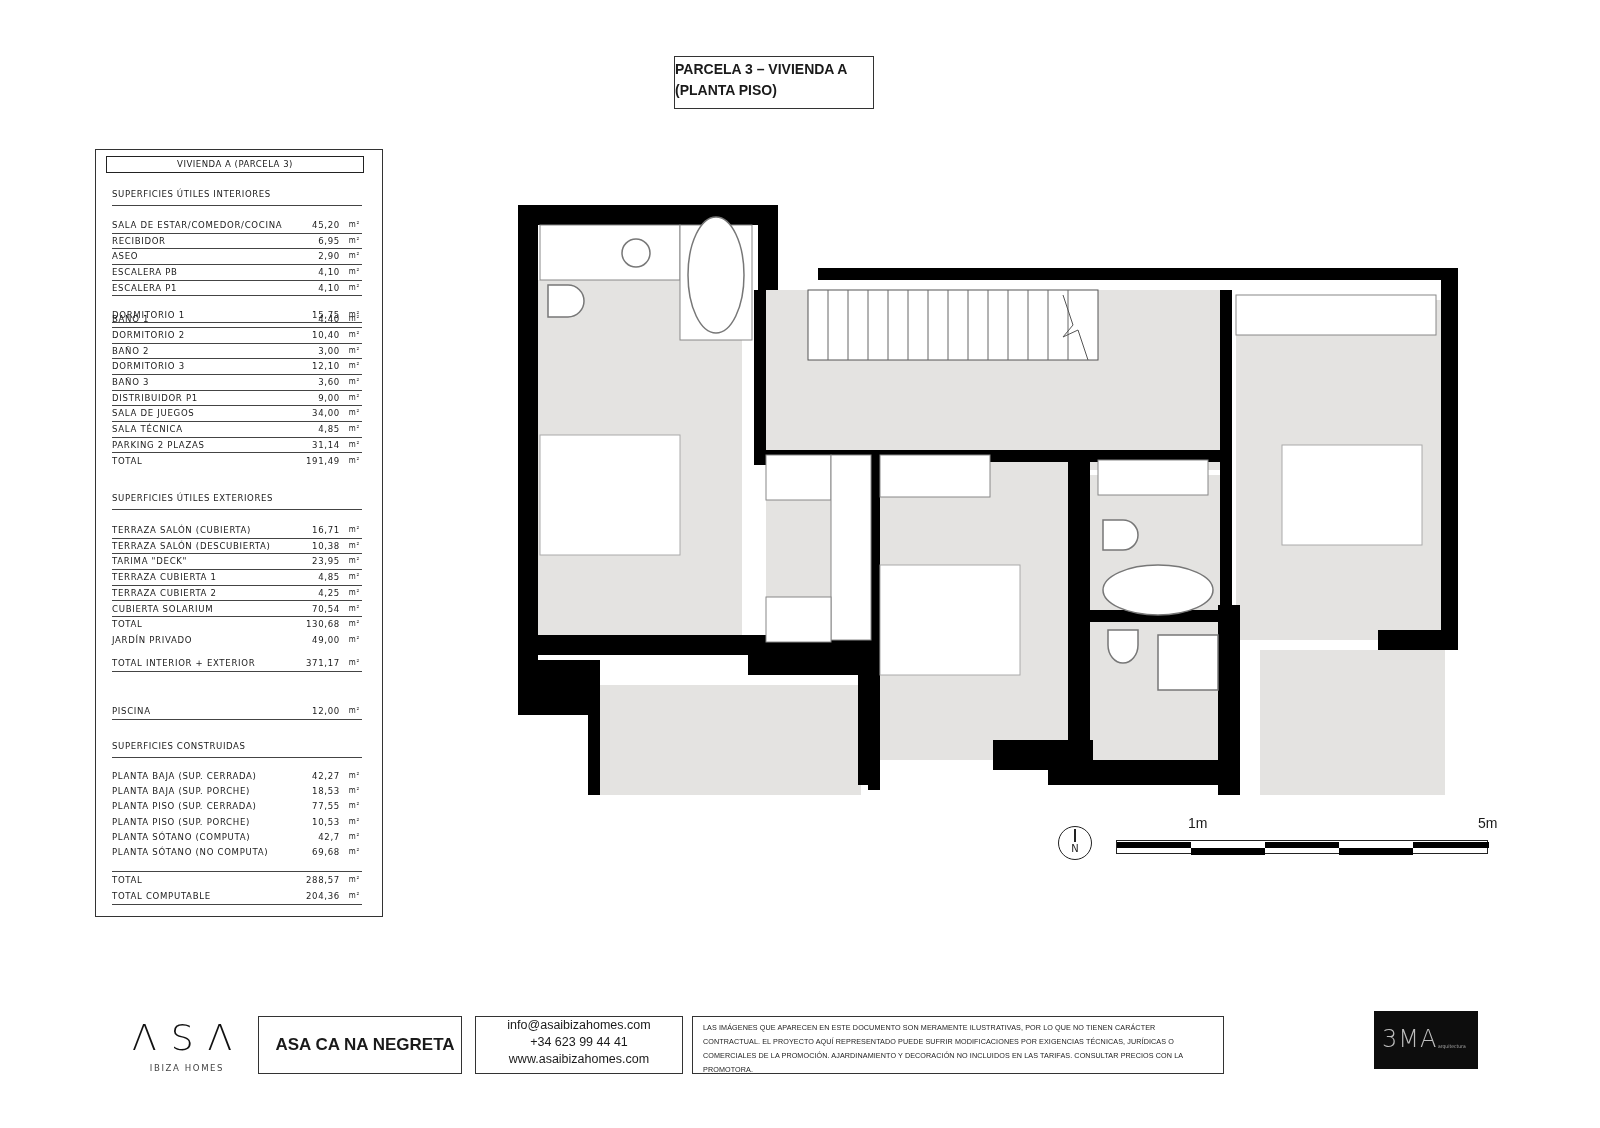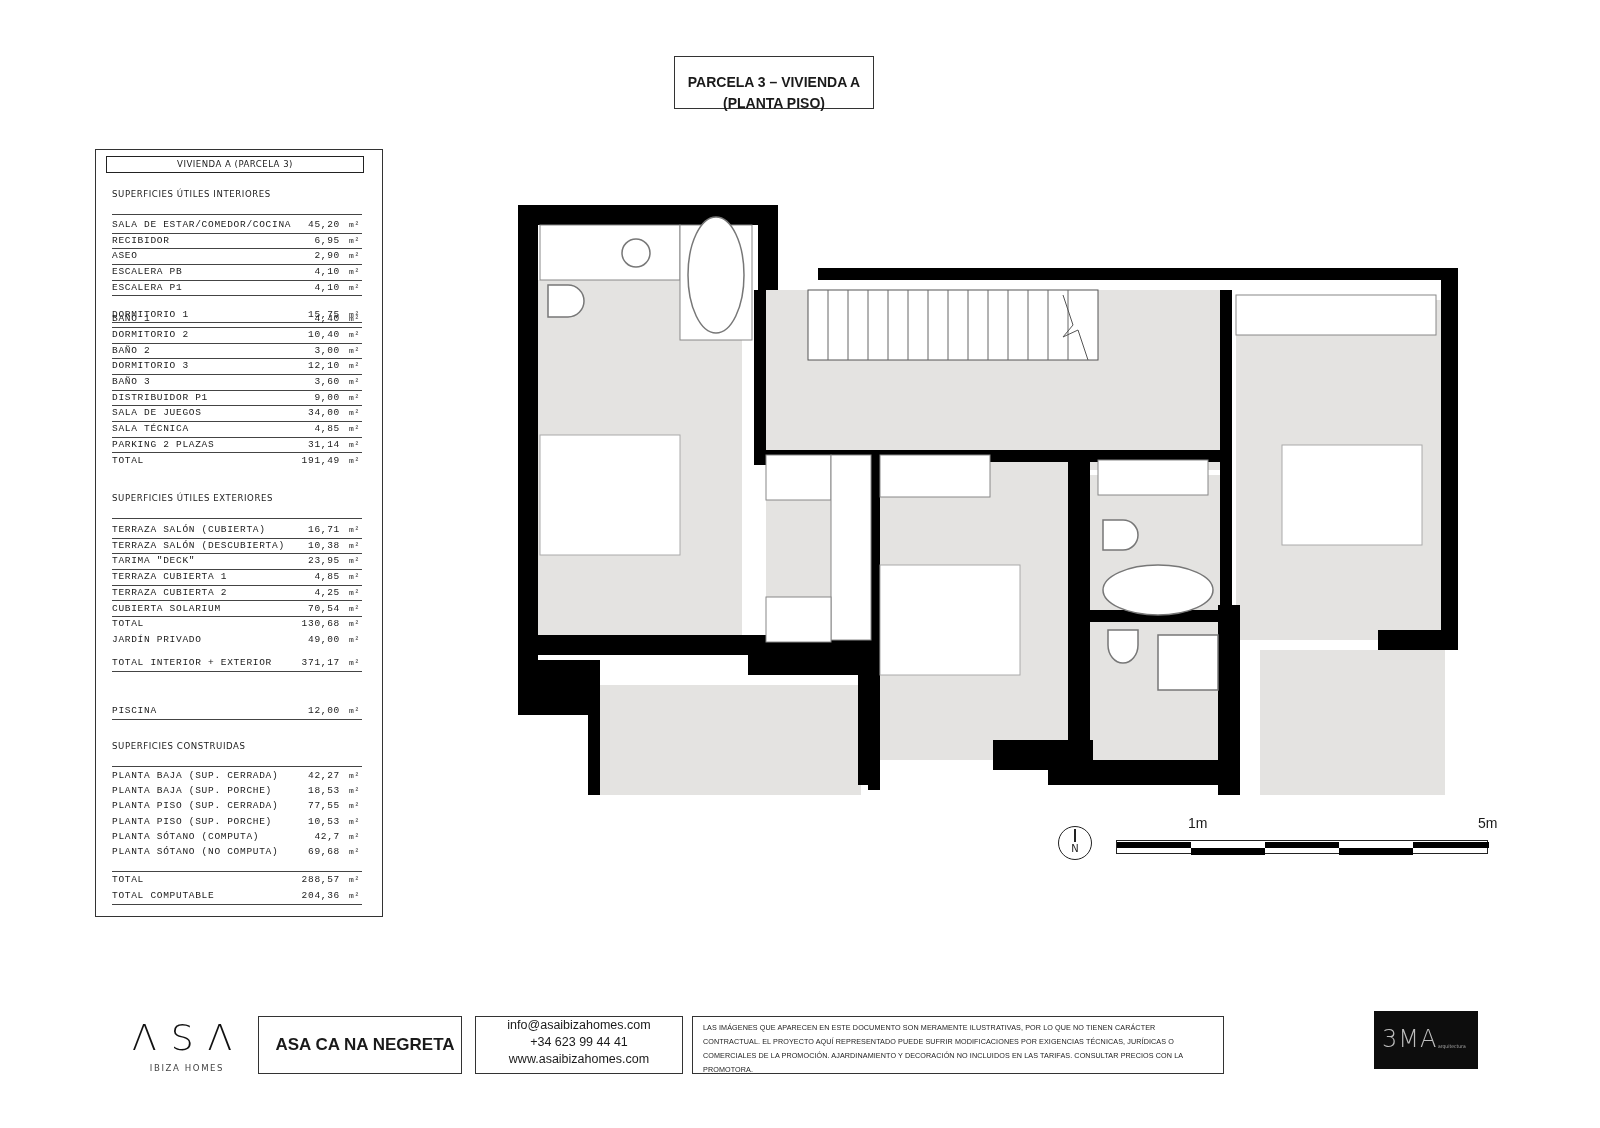--- a/index.html
+++ b/index.html
@@ -2,31 +2,31 @@
 <html><head>
 <meta charset="utf-8">
 <style>
   html, body { margin:0; padding:0; background:#ffffff; }
   body { width:1600px; height:1128px; position:relative; overflow:hidden;
          font-family:"DejaVu Sans Condensed","DejaVu Sans",sans-serif; color:#1a1a1a; }
   .abs { position:absolute; }
 
   
   #title-box { left:674px; top:56px; width:200px; height:53px; border:1.5px solid #333;
-               text-align:center; font-family:"Liberation Sans", sans-serif; font-weight:bold;
-               font-size:14px; line-height:21px; padding-top:15px; box-sizing:border-box; }
+               font-family:"Liberation Sans", sans-serif; font-weight:bold;
+               font-size:14px; line-height:21px; padding-top:2px; box-sizing:border-box; }
 
   
   #area-table { left:95px; top:149px; width:288px; height:768px; border:1.5px solid #333; box-sizing:border-box; }
   #area-table .tbl-head { position:absolute; left:10px; top:6px; width:256px; height:15px;
                border:1.5px solid #222; text-align:center; font-size:9.5px; line-height:14px; letter-spacing:0.5px; }
   .sec-title { position:absolute; left:16px; width:250px; font-size:9.5px; letter-spacing:0.6px;
-               border-bottom:1px solid #444; padding-bottom:15px; }
+               border-bottom:1px solid #444; padding-bottom:6px; }
   .row { position:absolute; left:16px; width:250px; height:15.7px; font-size:9.5px; letter-spacing:0.7px;
-         line-height:15px;font-family:Liberation Mono, monospace; }
+         line-height:15px; }
   .row.ul { border-bottom:1px solid #444; }
   .row .lbl { position:absolute; left:0; top:0; white-space:nowrap; }
   .row .val { position:absolute; right:22px; top:0; text-align:right; }
   .row .unit { position:absolute; right:2px; top:0; font-size:8px; }
 
   
   #plan { left:518px; top:205px; width:960px; height:600px; }
 
   
   #north { left:1058px; top:826px; width:34px; height:34px; border:1.5px solid #222; border-radius:50%; box-sizing:border-box; }

